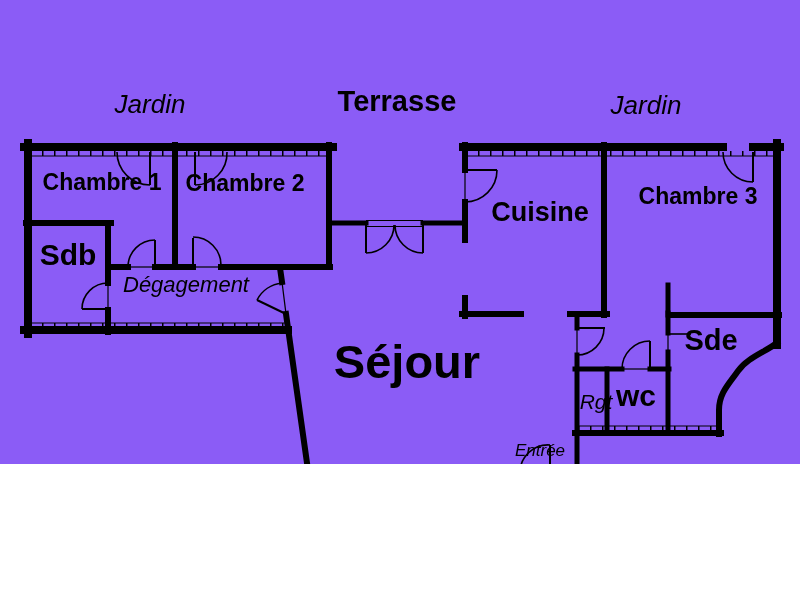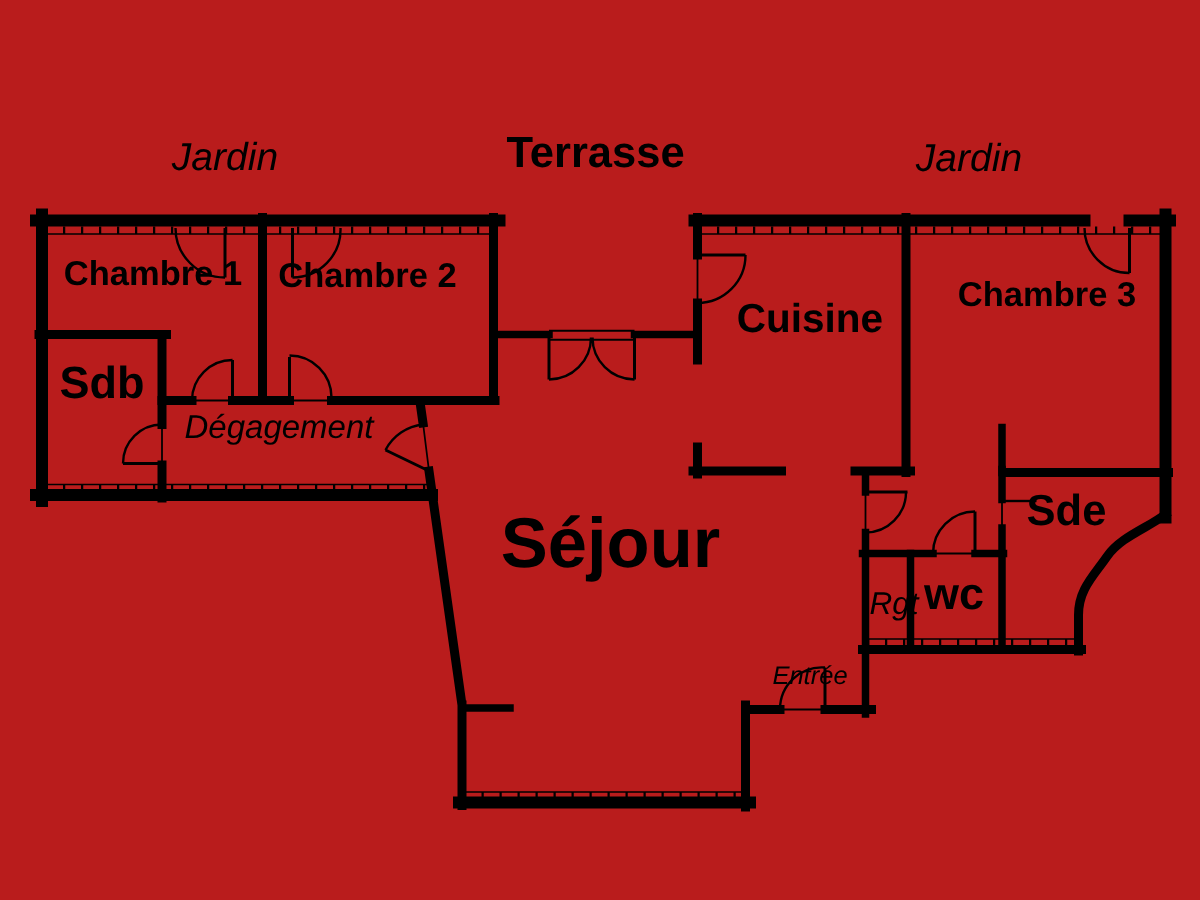--- a/index.html
+++ b/index.html
@@ -3,22 +3,22 @@
 <meta charset="utf-8">
 <style>
   html, body {
     margin: 0;
     padding: 0;
     background: #ffffff;
   }
   .plan-wrap {
     position: relative;
     width: 800px;
-    height: 600px;
-    background: #b91c1c;
+    height: 464px;
+    background: #8b5cf6;
     overflow: hidden;
     font-family: "Liberation Sans", sans-serif;
   }
   svg { display: block; }
 
   .wall        { stroke: #000; fill: none; stroke-linecap: square; }
   .wall-ext    { stroke-width: 8; }
   .wall-int    { stroke-width: 6; }
   .wall-thin   { stroke-width: 5; }
   .jamb        { stroke: #000; stroke-width: 1.2; fill: none; }

